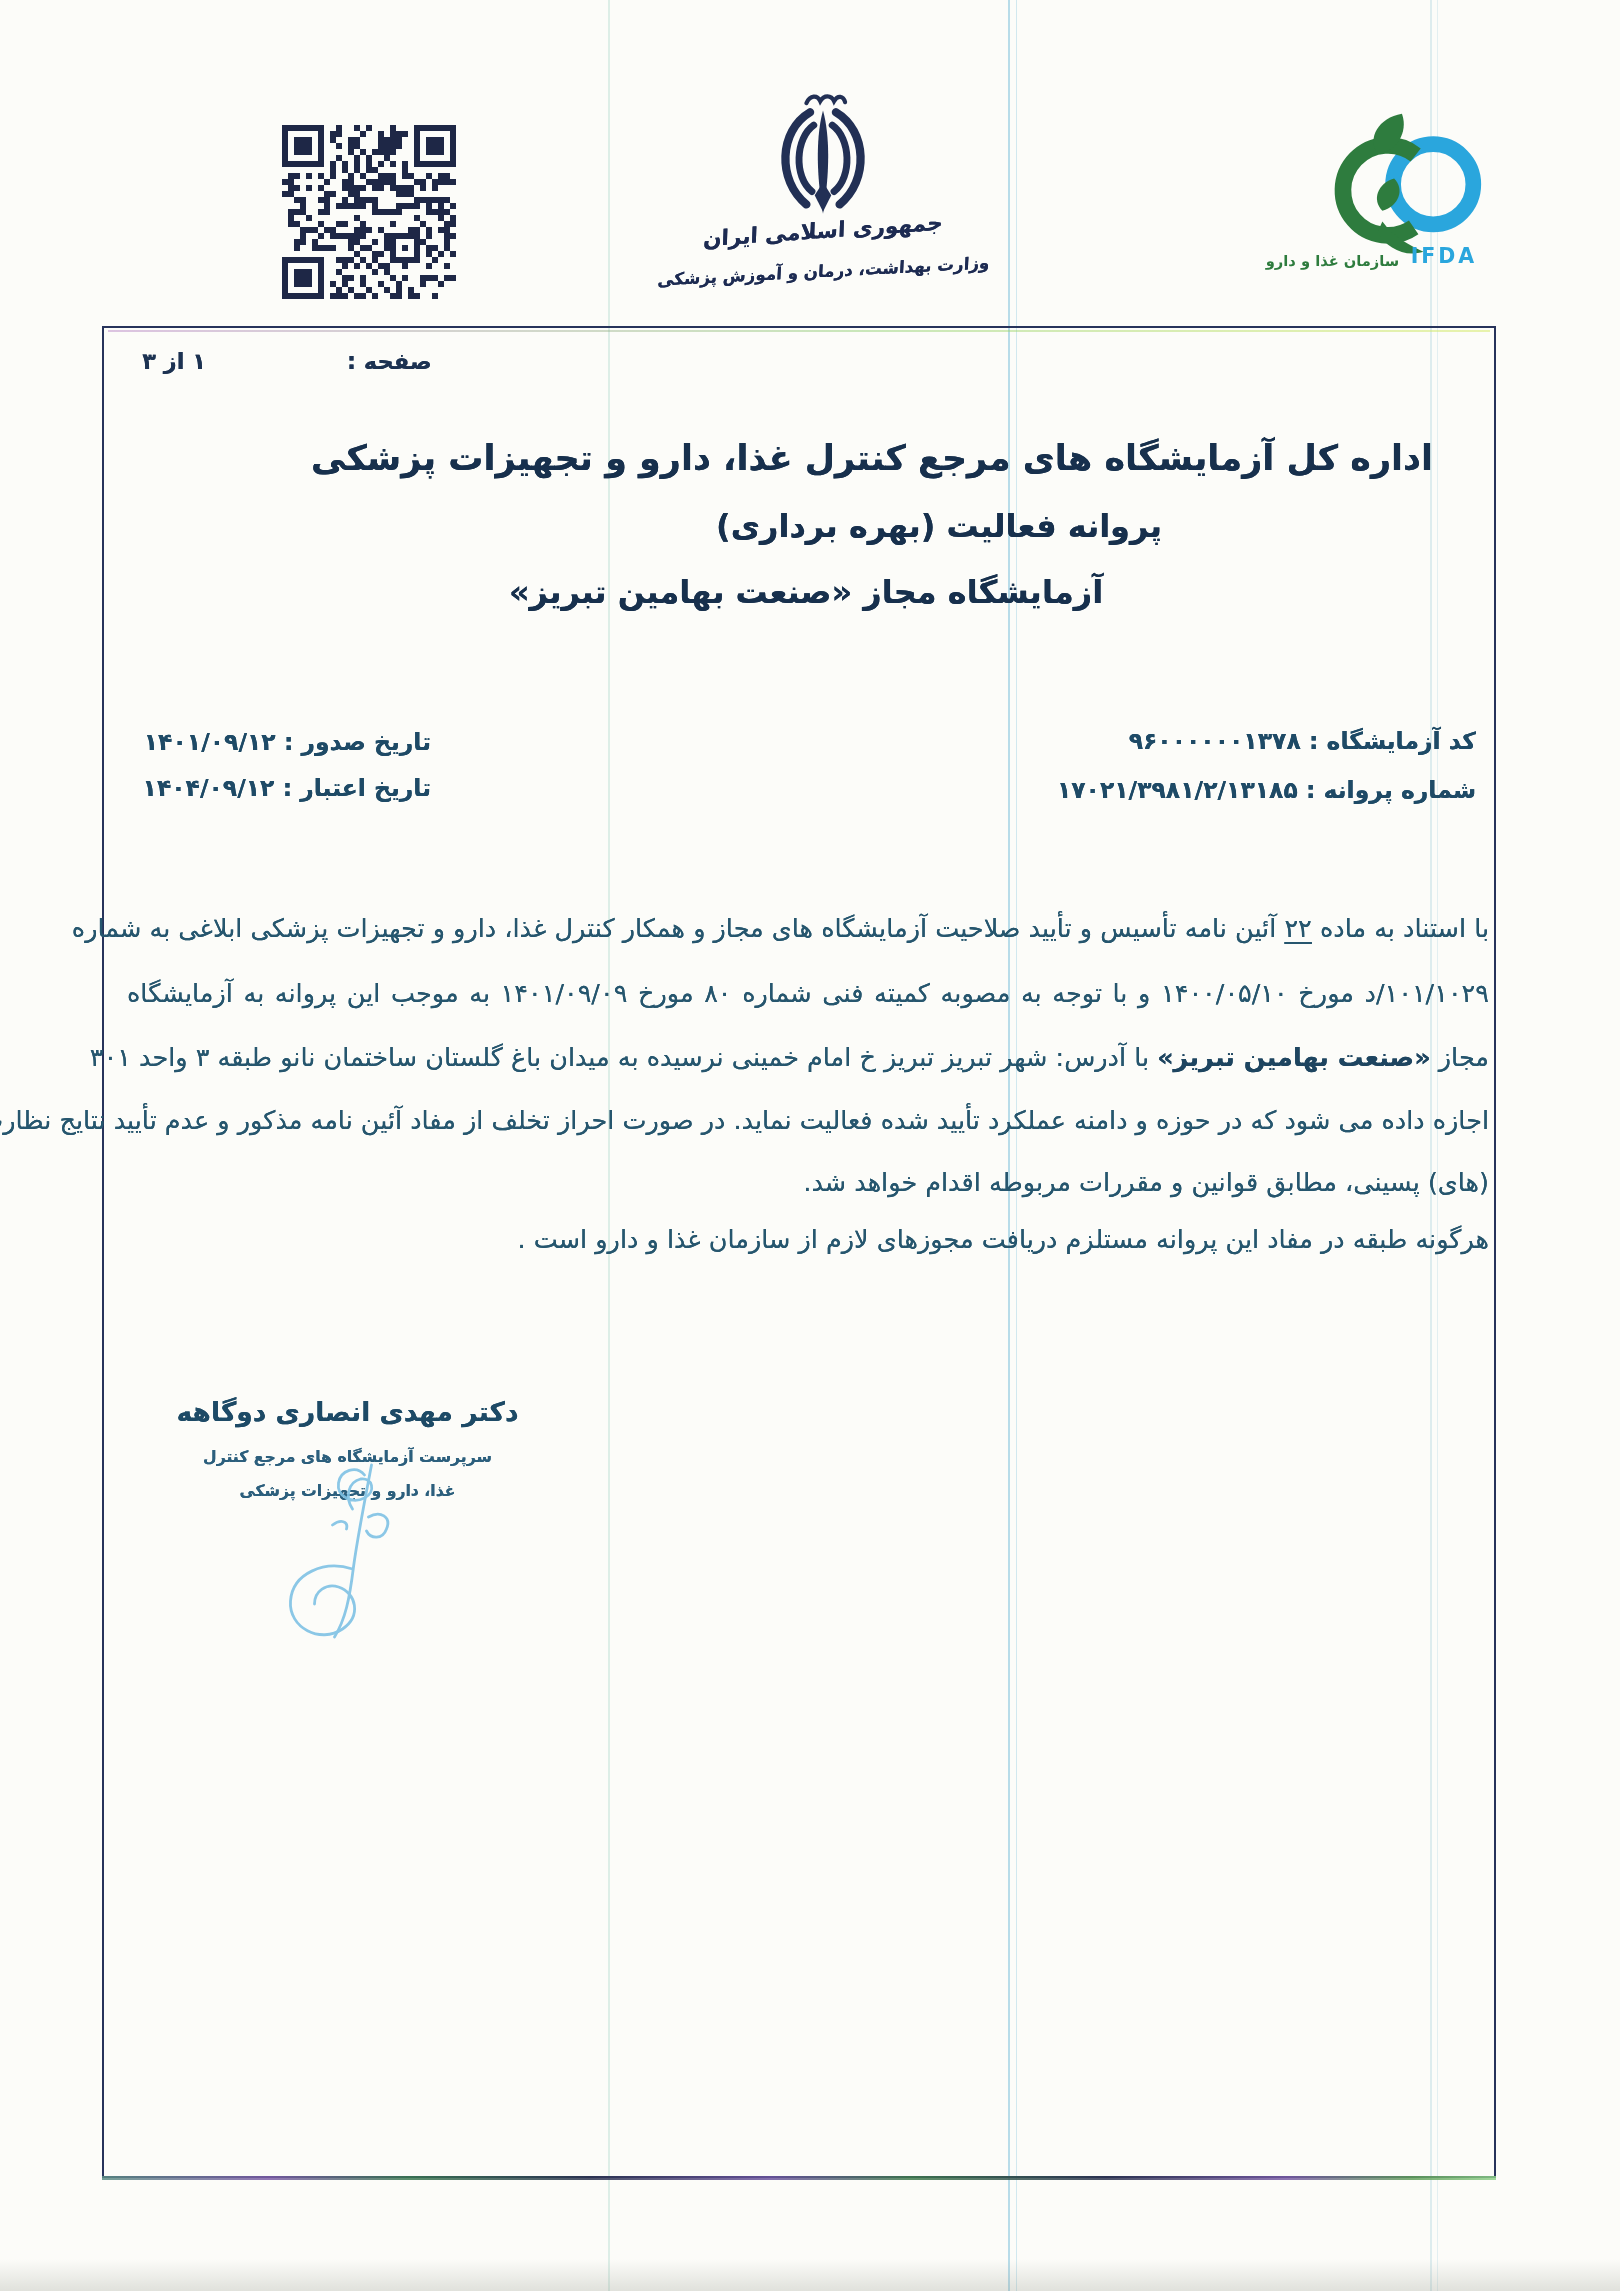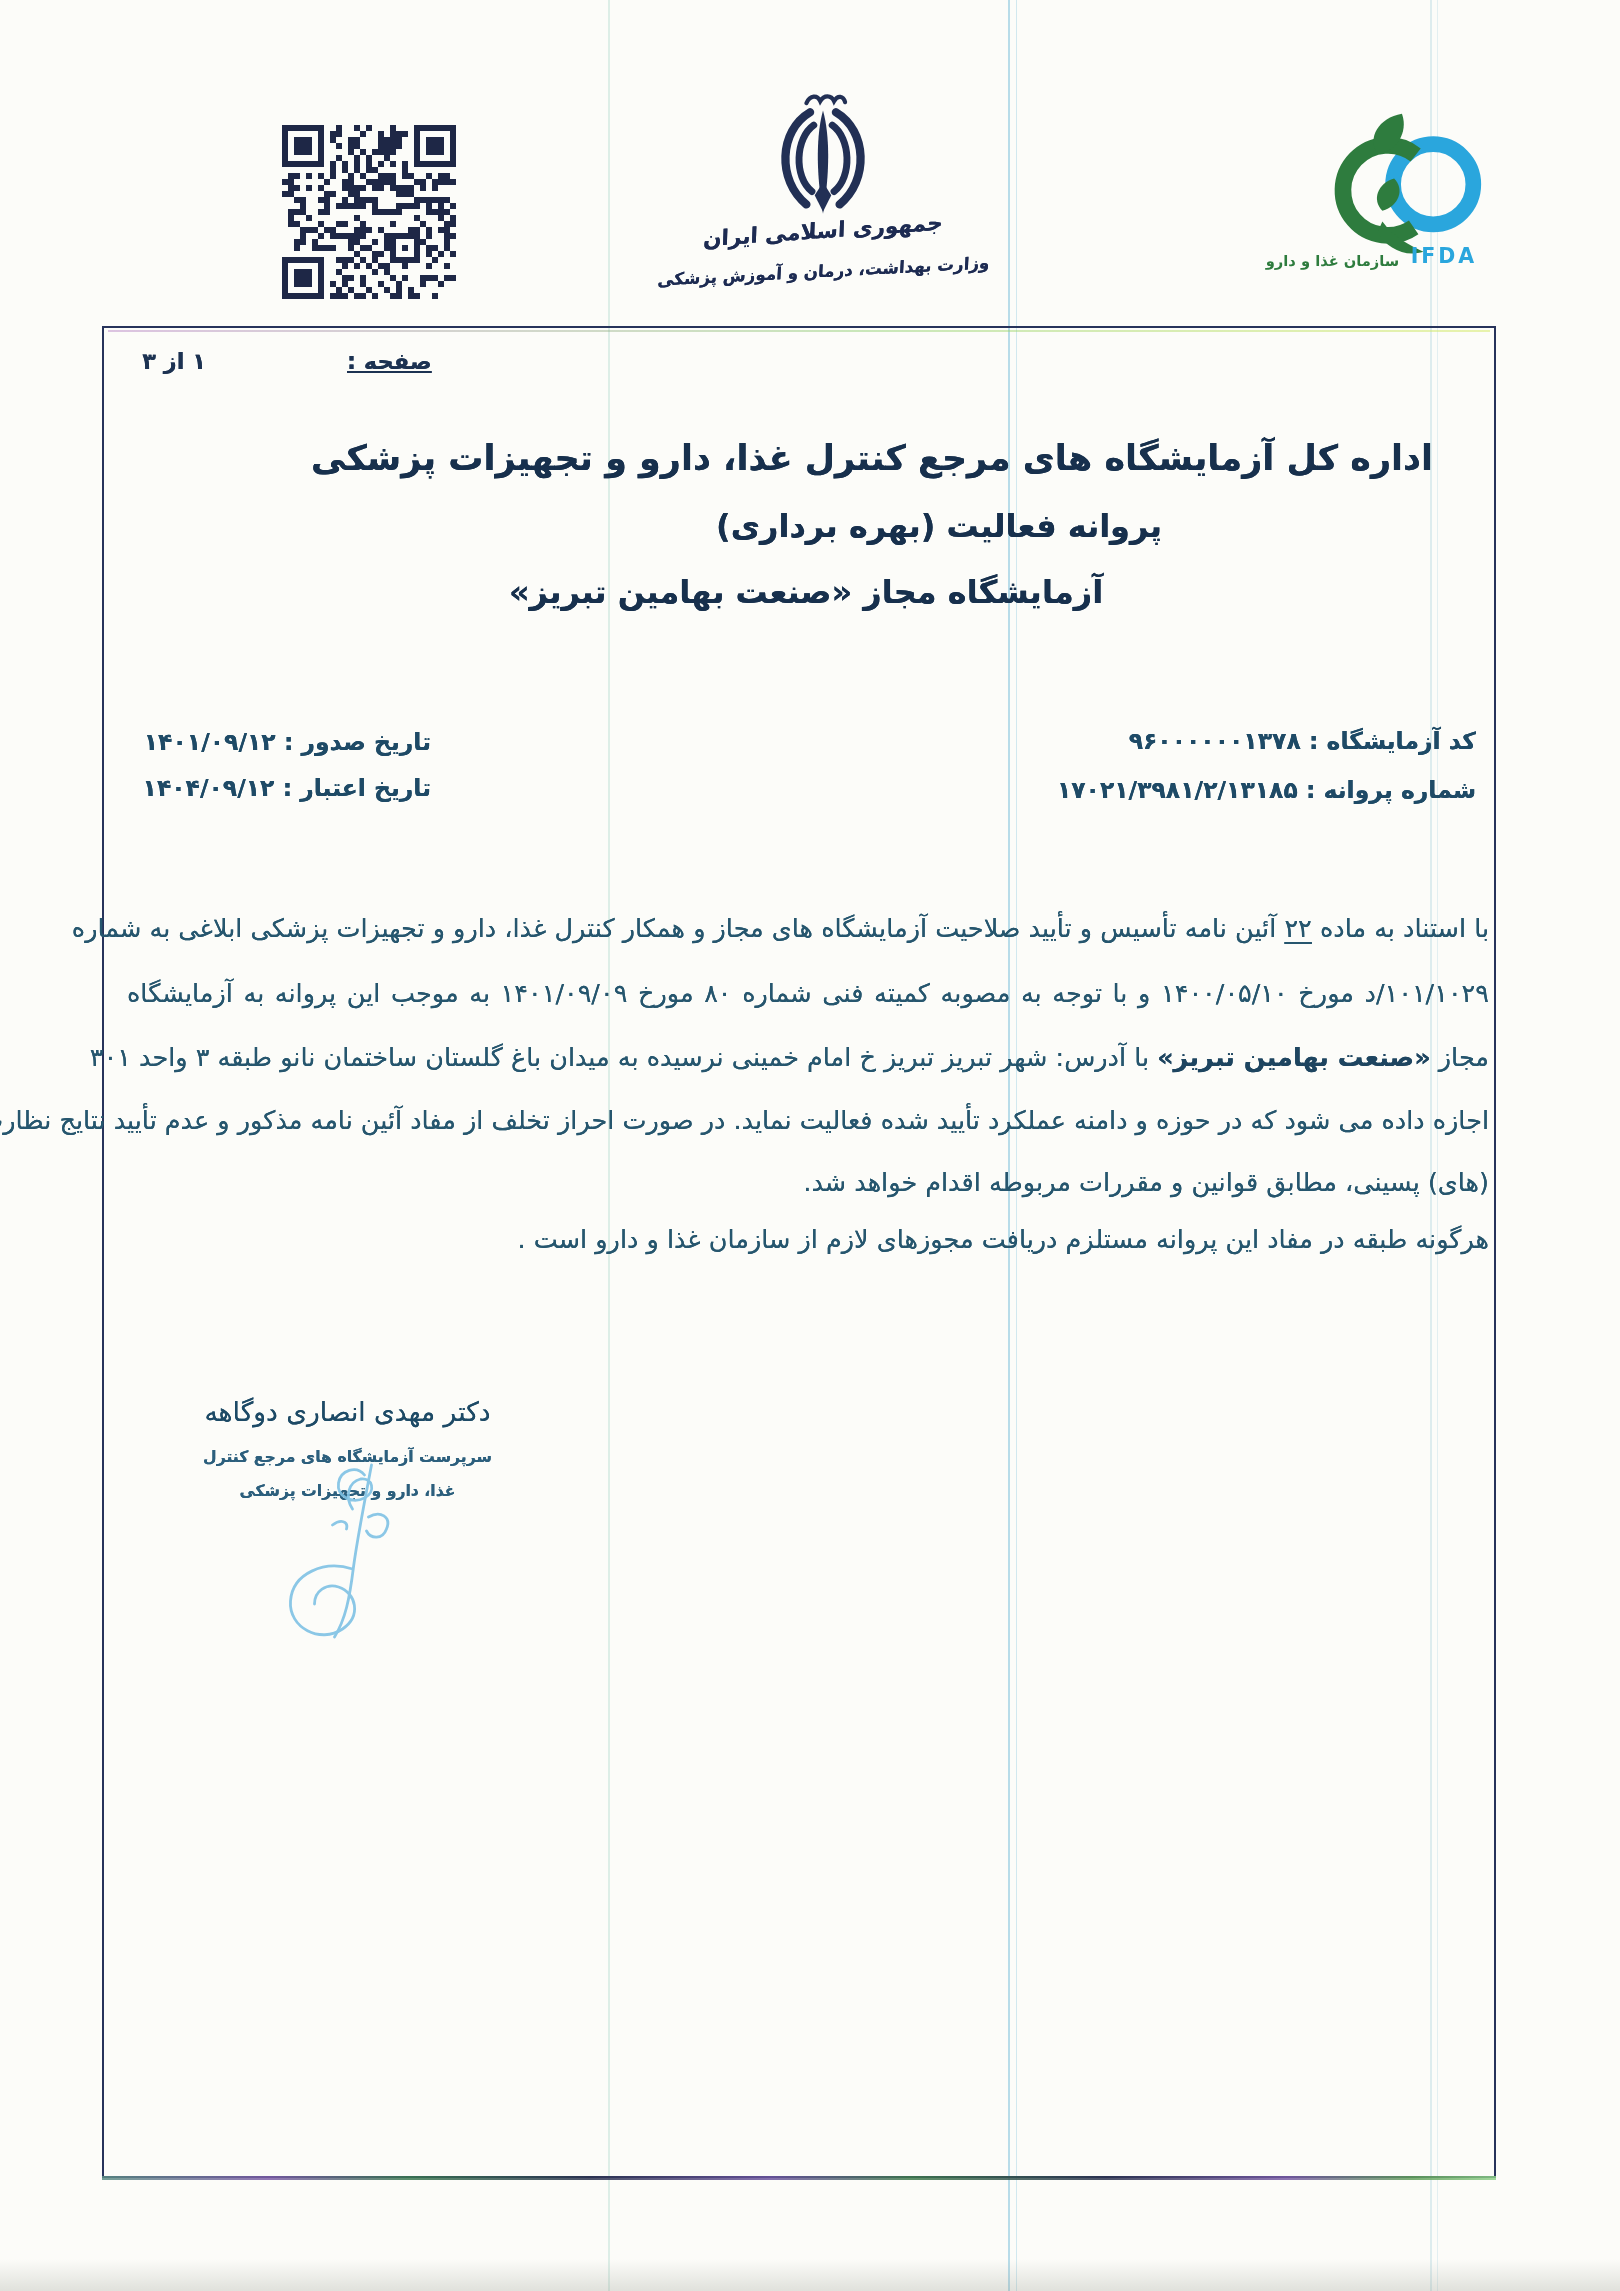--- a/index.html
+++ b/index.html
@@ -50,21 +50,21 @@
   .calli1 { left:676px; top:218px; width:294px; text-align:center;
             font-size:21.6px; font-weight:bold; color:#1d2b52;
             transform:rotate(-4deg) skewX(-6deg); }
   .calli2 { left:647px; top:261px; width:353px; text-align:center;
             font-size:16.7px; font-weight:bold; color:#1d2b52;
             transform:rotate(-3deg) skewX(-6deg); letter-spacing:0.5px; }
   .ifda-logo { left:1259px; top:108px; width:235px; height:178px; }
 
   
   .pg-label { left:347px; top:348px; width:88px; font-size:22.5px; font-weight:bold;
-              color:#1c3252; text-align:left;text-decoration:underline; }
+              color:#1c3252; text-align:left; }
   .pg-value { left:108px; top:348px; width:98px; font-size:22.5px; font-weight:bold;
               color:#1c3252; text-align:right; }
 
   
   .title-line { text-align:center; font-weight:bold; color:#17304d; white-space:nowrap; }
   .t1 { left:225px; top:438px; width:1294px; font-size:35px; letter-spacing:1px; }
   .t2 { left:292px; top:507px; width:1294px; font-size:32px; }
   .t3 { left:159px; top:573px; width:1294px; font-size:32px; }
 
   
@@ -86,21 +86,21 @@
   .b2 { top:978px; }
   .b3 { top:1042px; }
   .b4 { top:1105px; }
   .b5 { top:1167px; }
   .b6 { top:1224px; }
   .u-num { text-decoration:underline; text-underline-offset:4.9px; }
   .bold-seg { font-weight:bold; color:#1e4560;margin-top:23px; }
 
   
   .sig-block { left:176px; top:1396px; width:343px; text-align:center; }
-  .sig-name { font-size:26.5px; font-weight:normal; color:#1d4a66; white-space:nowrap; }
+  .sig-name { font-size:26.5px; font-weight:bold; color:#1d4a66; white-space:nowrap; }
   .sig-role1 { margin-top:20px; font-size:15.7px; font-weight:bold; color:#2c5f7d; }
   .sig-role2 { margin-top:14.7px; font-size:15.7px; font-weight:bold; color:#2c5f7d; }
   .sig-scribble { left:265px; top:1457px; width:167px; height:230px; }
 </style>
 </head>
 <body>
 
 <div class="page">
 
   <div class="scanline scan-a"></div>

